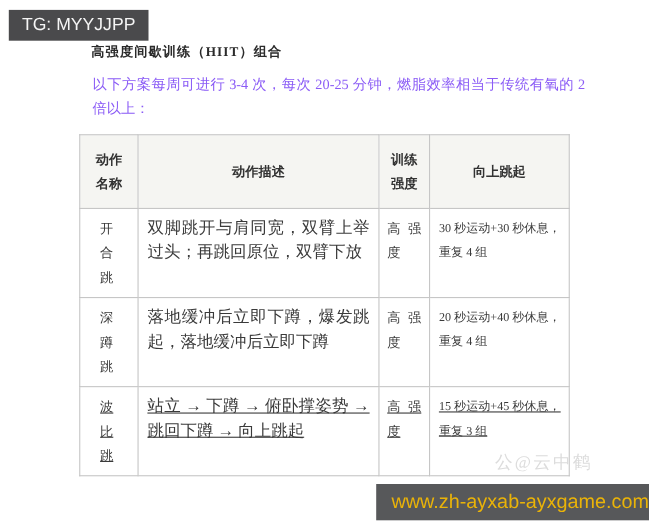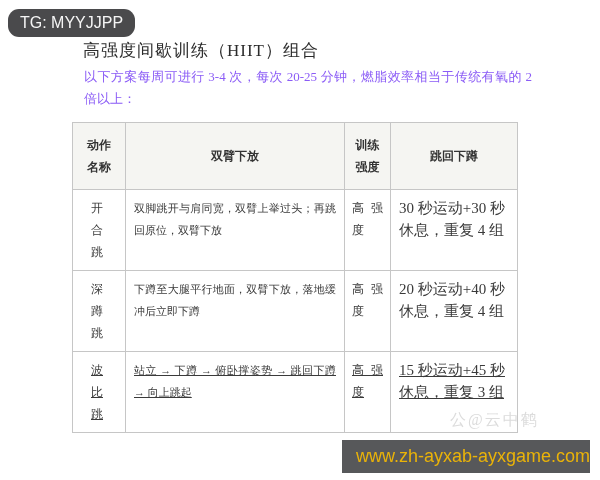--- a/index.html
+++ b/index.html
@@ -1,34 +1,34 @@
 <!DOCTYPE html>
 <html><head>
 <meta charset="utf-8">
 <style>
   html,body{margin:0;padding:0;background:#fff;}
   .page{position:relative;width:600px;height:480px;background:#ffffff;overflow:hidden;
         font-family:"Liberation Serif","DejaVu Serif",serif;color:#333;}
   .badge{position:absolute;left:8px;top:9px;width:127px;height:28px;line-height:28px;
          background:#4a4a4c;color:#f5f5f5;text-align:center;
-         font-family:"Liberation Sans","DejaVu Sans",sans-serif;font-size:16px;border-radius:11px;}
-  .title{position:absolute;left:83px;top:39px;margin:0;font-size:17px;font-weight:normal;
+         font-family:"Liberation Sans","DejaVu Sans",sans-serif;font-size:16px;}
+  .title{position:absolute;left:83px;top:39px;margin:0;font-size:12px;font-weight:bold;
          letter-spacing:1px;color:#2b2b2b;}
   .intro{position:absolute;left:84px;top:66px;width:448px;margin:0;font-size:13px;
          line-height:22px;text-align:justify;color:#8b5cf6;}
   table.hiit{position:absolute;left:72px;top:122px;width:445px;border-collapse:collapse;
          table-layout:fixed;font-size:12px;color:#3a3a3a;}
   table.hiit th,table.hiit td{border:1px solid #c6c6c6;vertical-align:top;line-height:22px;
          overflow:hidden;}
   table.hiit thead th{background:#f5f5f2;vertical-align:middle;text-align:center;
          font-weight:bold;color:#333;height:58px;padding:4px 6px;}
   td.name{padding:7px 18px;width:53px;}
-  td.desc{padding:7px 8px;text-align:justify;font-size:11px;}
+  td.desc{padding:7px 8px;text-align:justify;font-size:15px;}
   td.inten{padding:7px 7px;}
-  td.dur{padding:7px 4px 7px 8px;font-size:15px;}
+  td.dur{padding:7px 4px 7px 8px;font-size:11px;}
   .jl{text-align:justify;text-align-last:justify;}
   tr.r0{height:67px;} tr.r1{height:63px;} tr.r2{height:62px;text-decoration:underline;} tr.r3{height:60px;}
   .wm{position:absolute;left:450px;top:410px;font-size:16px;color:#dcdcdc;
       letter-spacing:2px;}
   .urlbar{position:absolute;left:342px;top:440px;width:248px;height:33px;line-height:33px;
       background:#57585a;color:#eab308;text-align:right;
       font-family:"Liberation Sans","DejaVu Sans",sans-serif;font-size:18px;}
 </style>
 </head>
 <body>
@@ -47,47 +47,47 @@
         <col style="width:219px">
         <col style="width:46px">
         <col style="width:127px">
     </colgroup>
     <thead>
       <tr>
         <th>
           <div>动作</div>
           <div>名称</div>
         </th>
-        <th>双臂下放</th>
+        <th>动作描述</th>
         <th>
           <div>训练</div>
           <div>强度</div>
         </th>
-        <th>跳回下蹲</th>
+        <th>向上跳起</th>
       </tr>
     </thead>
     <tbody>
       <tr class="r0">
         <td class="name">
           <div class="jl">开合</div>
           <div>跳</div>
         </td>
         <td class="desc">双脚跳开与肩同宽，双臂上举过头；再跳回原位，双臂下放</td>
         <td class="inten">
           <div class="jl">高强</div>
           <div>度</div>
         </td>
         <td class="dur">30 秒运动+30 秒休息，重复 4 组</td>
       </tr>
       <tr class="r1">
         <td class="name">
           <div class="jl">深蹲</div>
           <div>跳</div>
         </td>
-        <td class="desc">下蹲至大腿平行地面，双臂下放，落地缓冲后立即下蹲</td>
+        <td class="desc">落地缓冲后立即下蹲，爆发跳起，落地缓冲后立即下蹲</td>
         <td class="inten">
           <div class="jl">高强</div>
           <div>度</div>
         </td>
         <td class="dur">20 秒运动+40 秒休息，重复 4 组</td>
       </tr>
       <tr class="r2">
         <td class="name">
           <div class="jl">波比</div>
           <div>跳</div>

